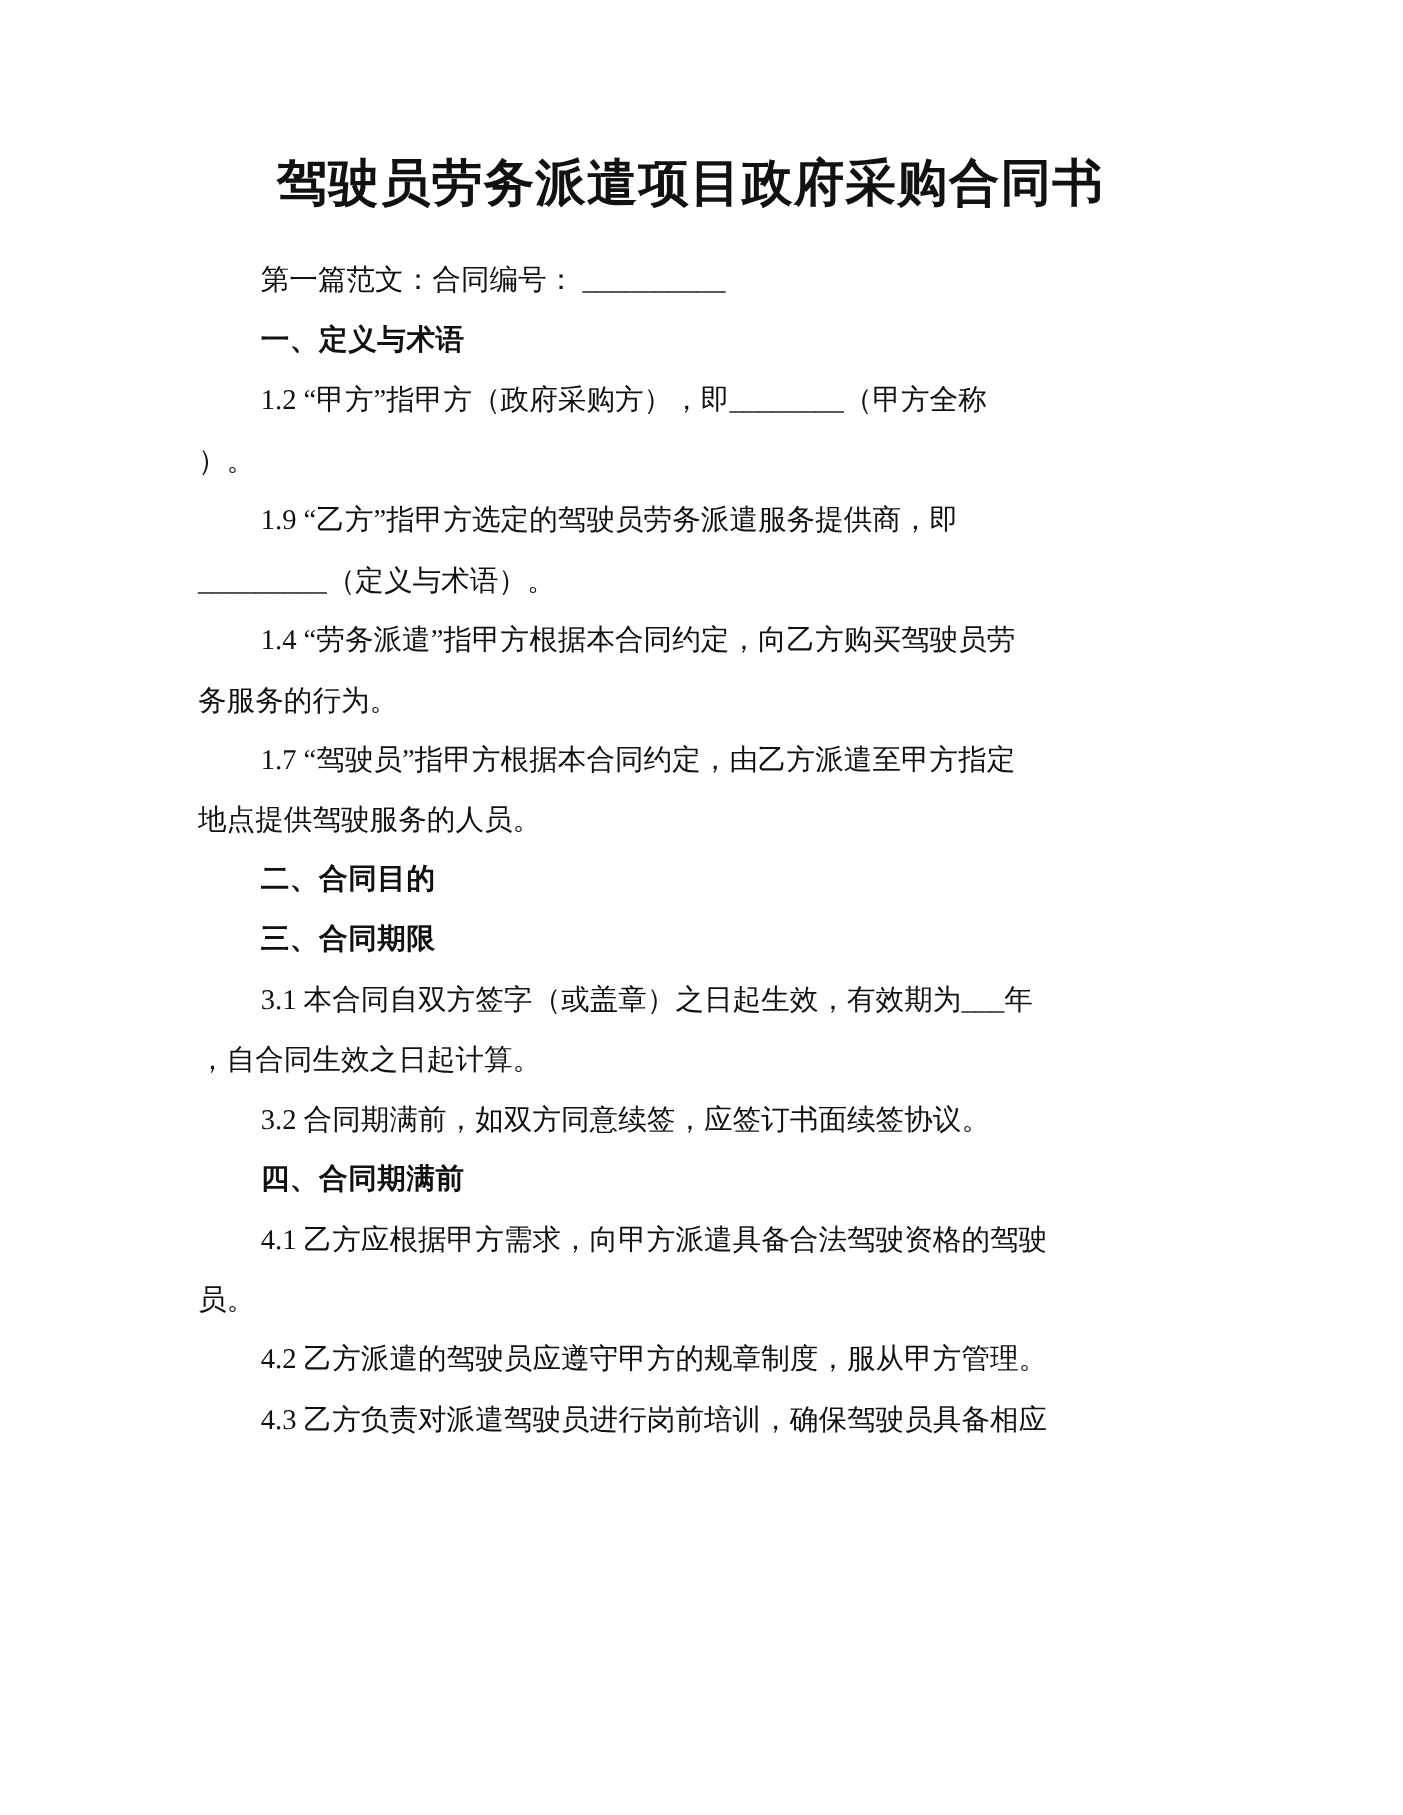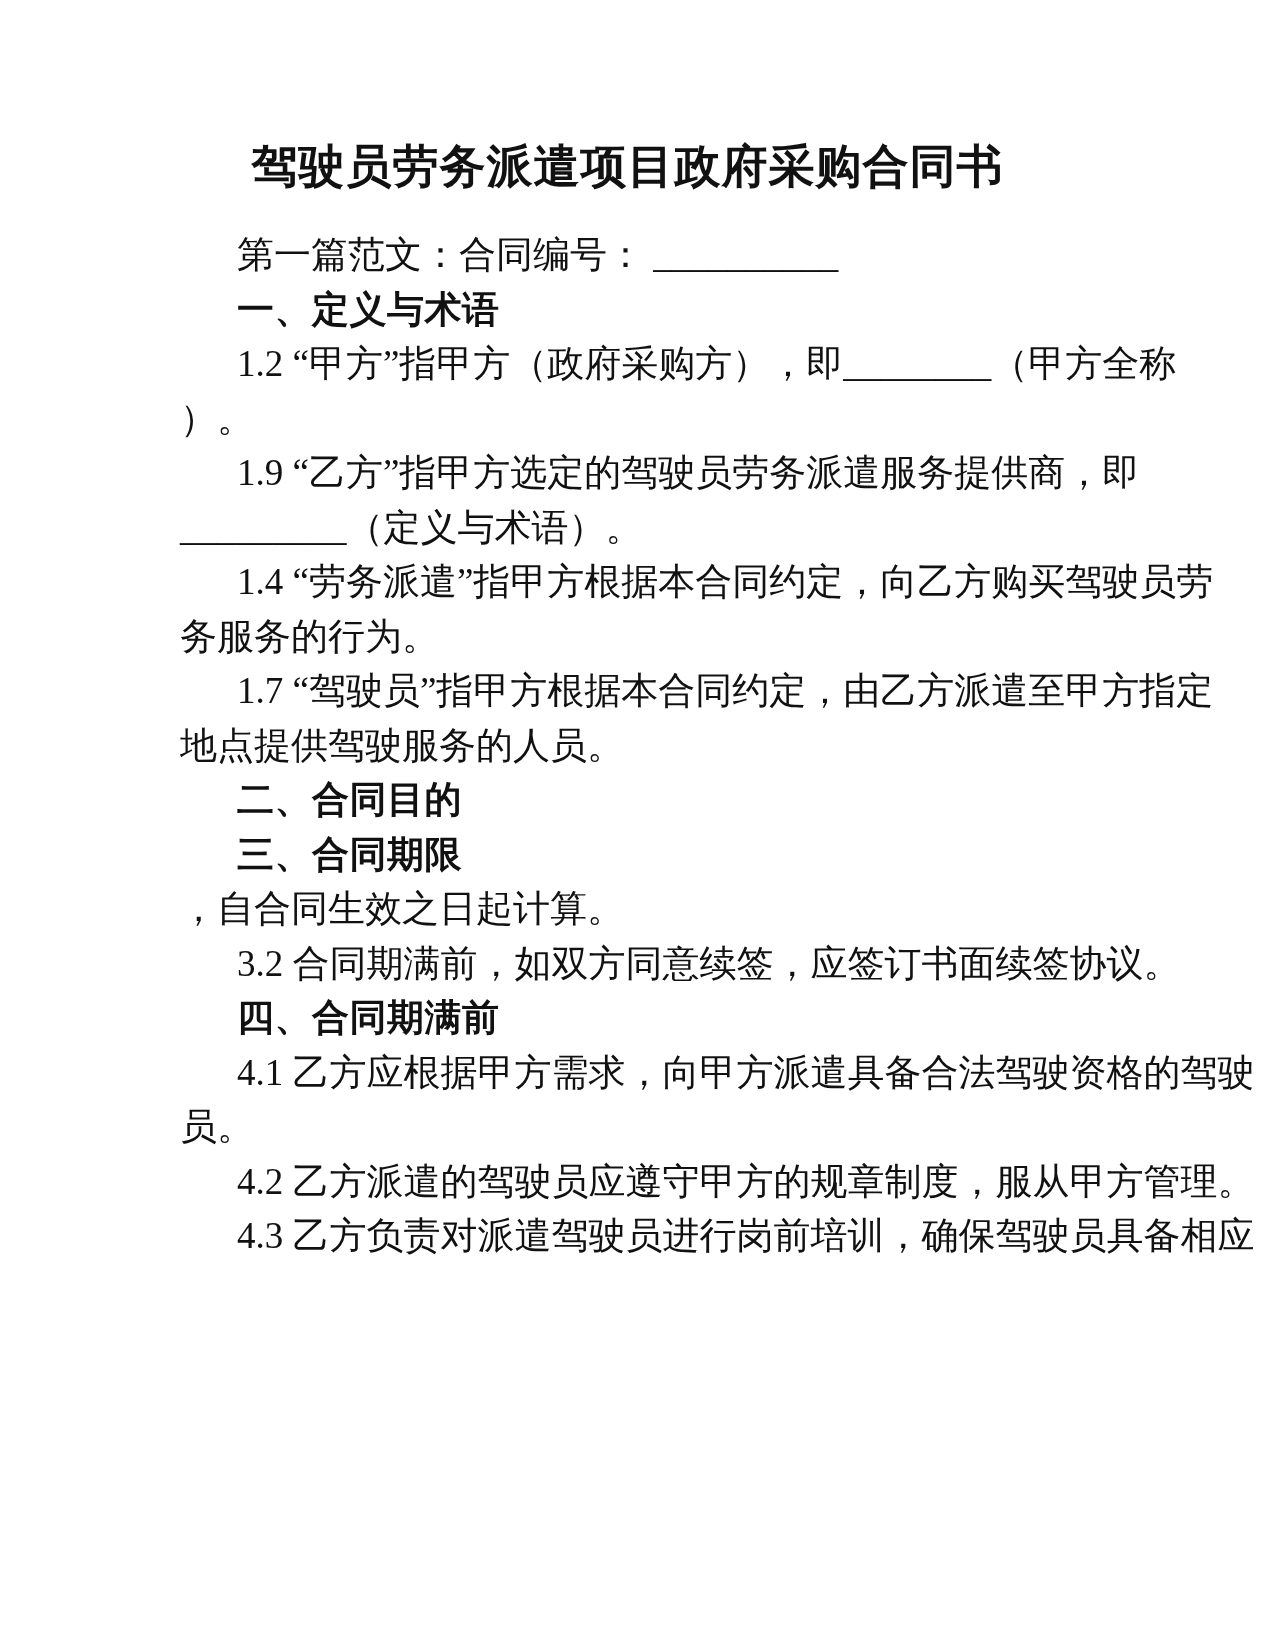--- a/index.html
+++ b/index.html
@@ -36,36 +36,36 @@
     font-size: 46px;
     font-weight: 700;
     line-height: 62px;
     letter-spacing: 1px;
     white-space: nowrap;
   }
   .lines {
     margin-top: 30px;
   }
   .line {
-    font-size: 37px;
+    font-size: 26px;
     line-height: 54.5px;
     height: 54.5px;
     white-space: nowrap;
     font-family: "Liberation Serif", "DejaVu Serif", serif;
     font-weight: 400;
   }
   .line.first {
     padding-left: 57px;
   }
   .line.cont {
     padding-left: 0;
   }
   .line.heading {
     padding-left: 57px;
-    font-family: Liberation Sans, sans-serif;
+    font-family: Liberation Mono, monospace;
     font-weight: 700;
     letter-spacing: 0.5px;
   }
 </style>
 </head>
 <body>
 
 <div class="page">
   <div class="content">
 
@@ -77,20 +77,21 @@
       <div class="line first">1.2 “甲方”指甲方（政府采购方），即________（甲方全称</div>
       <div class="line cont">）。</div>
       <div class="line first">1.9 “乙方”指甲方选定的驾驶员劳务派遣服务提供商，即</div>
       <div class="line cont">_________（定义与术语）。</div>
       <div class="line first">1.4 “劳务派遣”指甲方根据本合同约定，向乙方购买驾驶员劳</div>
       <div class="line cont">务服务的行为。</div>
       <div class="line first">1.7 “驾驶员”指甲方根据本合同约定，由乙方派遣至甲方指定</div>
       <div class="line cont">地点提供驾驶服务的人员。</div>
       <div class="line heading">二、合同目的</div>
       <div class="line heading">三、合同期限</div>
+      <div class="line first">3.1 本合同自双方签字（或盖章）之日起生效，有效期为___年</div>
       <div class="line cont">，自合同生效之日起计算。</div>
       <div class="line first">3.2 合同期满前，如双方同意续签，应签订书面续签协议。</div>
       <div class="line heading">四、合同期满前</div>
       <div class="line first">4.1 乙方应根据甲方需求，向甲方派遣具备合法驾驶资格的驾驶</div>
       <div class="line cont">员。</div>
       <div class="line first">4.2 乙方派遣的驾驶员应遵守甲方的规章制度，服从甲方管理。</div>
       <div class="line first">4.3 乙方负责对派遣驾驶员进行岗前培训，确保驾驶员具备相应</div>
     </div>
 
   </div>

